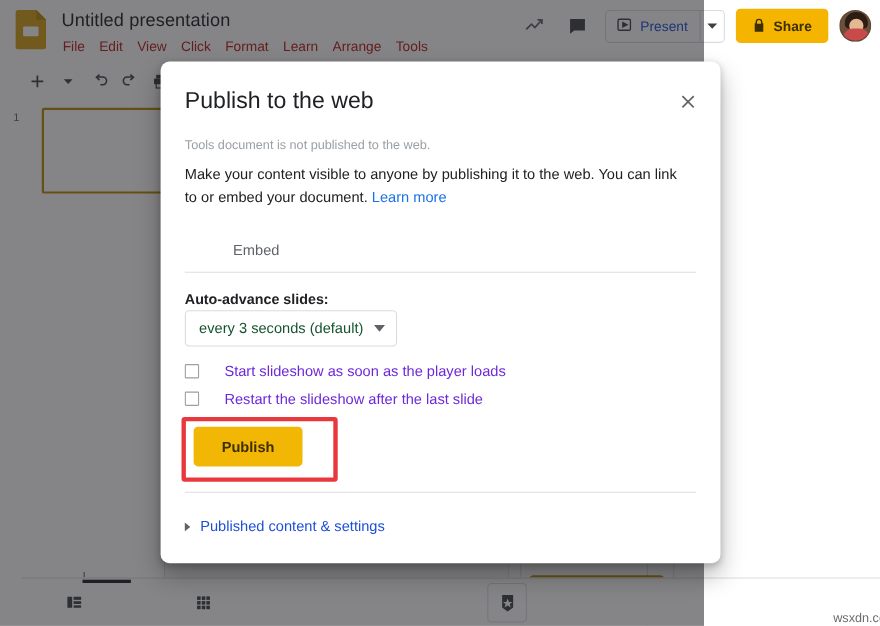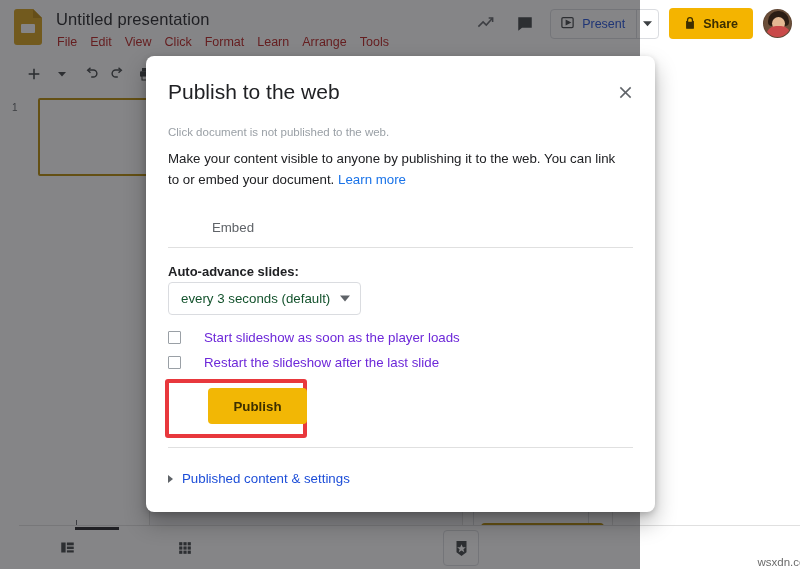--- a/index.html
+++ b/index.html
@@ -256,21 +256,21 @@
     position: absolute; left: 19px; top: 323px;
     width: 142px; height: 59px;
     border: 4px solid #e8383d; border-radius: 3px;
     background: #ffffff;
   }
   .publish-btn {
     position: absolute; left: 30px; top: 332px;
     width: 99px; height: 36px;
     background: #f2b705; border-radius: 4px;
     display: flex; align-items: center; justify-content: center;
-    font-size: 13.3px; color: #3d2f00; font-weight: 600; margin-left: 32px;
+    font-size: 13.3px; color: #3d2f00; font-weight: 600;
   }
 
   .bottom-div {
     position: absolute; left: 22px; top: 391px; width: 465px; height: 1px;
     background: #e0e0e0;
   }
   .pubsettings {
     position: absolute; left: 22px; top: 415px;
     display: flex; align-items: center; gap: 9px;
     font-size: 13.3px; color: #1d4ed8;
@@ -484,21 +484,21 @@
 
     <div class="dlg-title">Publish to the web</div>
 
     <div class="dlg-close">
       <svg width="19" height="19" viewBox="0 0 24 24" stroke="#5f6368" stroke-width="1.9">
           <line x1="5.5" y1="5.5" x2="18.5" y2="18.5"></line>
           <line x1="18.5" y1="5.5" x2="5.5" y2="18.5"></line>
         </svg>
     </div>
 
-    <div class="dlg-sub">Click document is not published to the web.</div>
+    <div class="dlg-sub">Tools document is not published to the web.</div>
 
     <div class="dlg-desc">
       <span>Make your content visible to anyone by publishing it to the web. You can link to or embed your document.</span>
       <a href="#">Learn more</a>
     </div>
 
     <div class="tabs">
       <div class="tab">Embed</div>
     </div>
 

